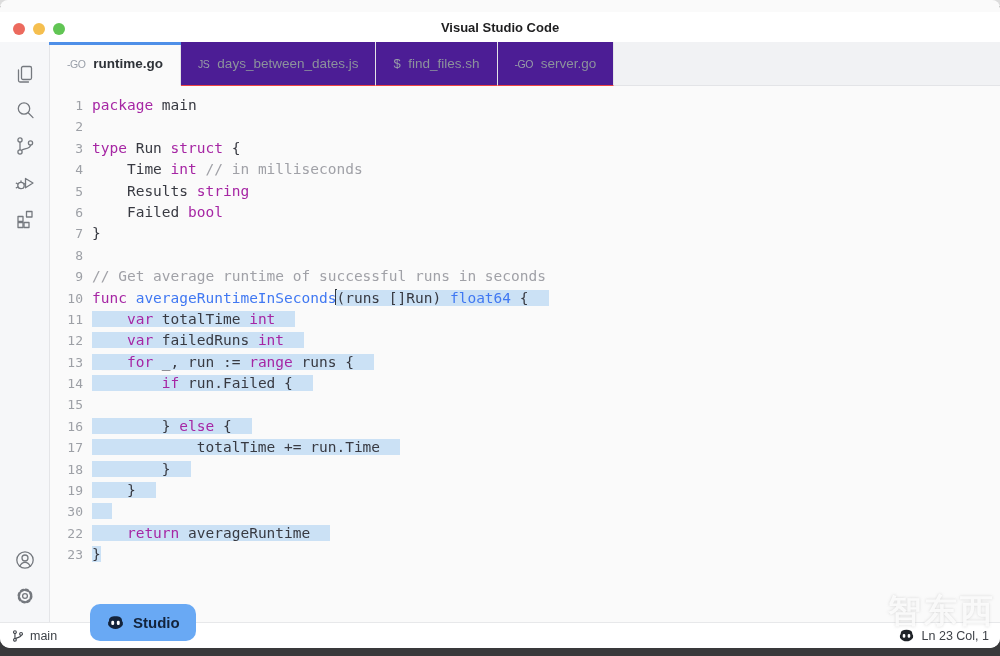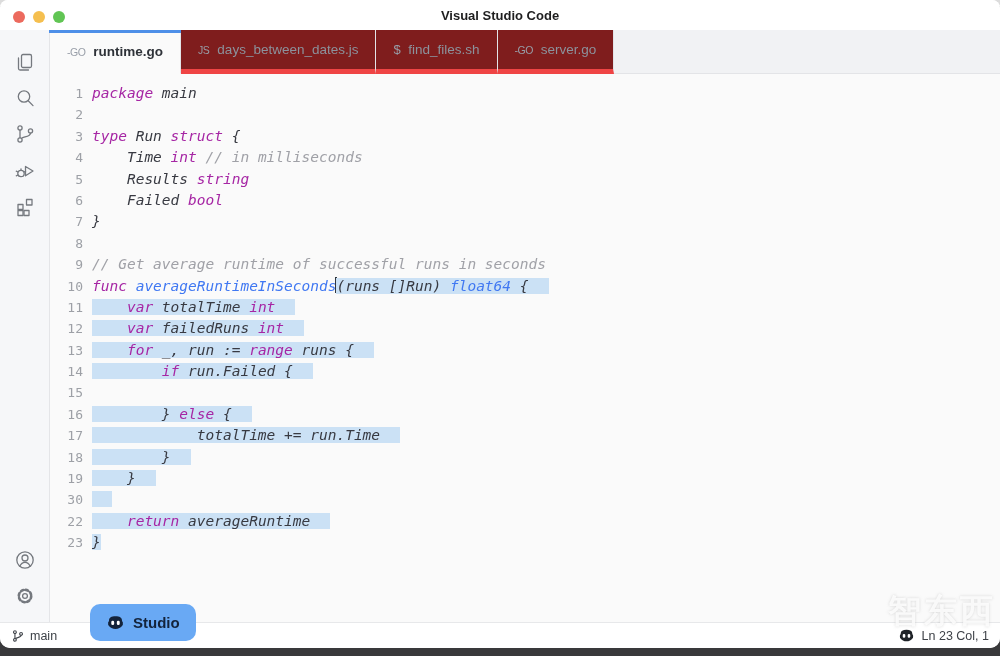--- a/index.html
+++ b/index.html
@@ -11,51 +11,51 @@
     background: linear-gradient(#DCDCDC 0 6px, #39393B 6px);
   }
   .window {
     position: absolute; left:0; top:0; width:1000px; height:648px;
     background:#FAFAFA;
     border-radius: 8px 8px 10px 10px;
     overflow: hidden;
     display:flex; flex-direction:column;
   }
   
-  .titlebar { height:30px; background:#FFFFFF; position:relative; display:flex; align-items:center; flex:0 0 auto; }
+  .titlebar { height:30px; background:#FFFFFF; position:relative; display:flex; align-items:center; flex:0 0 auto;margin-top:12px; }
   .traffic { display:flex; gap:8px; margin-left:13px; margin-top:4px; z-index:2; }
   .light { width:12px; height:12px; border-radius:50%; }
   .win-title { position:absolute; left:0; right:0; top:8px; text-align:center; font-size:13px; font-weight:700; color:#1E1E1F; }
   
   .main { flex:1; display:flex; min-height:0; }
   .activitybar {
     width:50px; background:#F6F7F9; border-right:1px solid #E4E5E8;
     display:flex; flex-direction:column; align-items:center; padding:14px 0 8px; flex:0 0 auto;
   }
   .act-icon { width:26px; height:26px; margin:5px 0; color:#75797F; display:flex; align-items:center; justify-content:center; }
   .act-icon svg { width:24px; height:24px; }
   .act-spacer { flex:1; }
   .content { flex:1; display:flex; flex-direction:column; min-width:0; background:#FAFAFA; }
   
   .tabbar { height:44px; background:#F1F2F4; display:flex; flex:0 0 auto; font-size:13.5px; }
   .tab {
     display:flex; align-items:center; gap:8px; padding:0 17px;
-    color:#8C929C; background:#7f1d1d; position:relative;
-    border-right:1px solid #E3E4E7; border-bottom:5px solid #ef4444; cursor:default;
+    color:#8C929C; background:#4c1d95; position:relative;
+    border-right:1px solid #E3E4E7; border-bottom:1px solid #ef4444; cursor:default;
   }
   .tab.active { background:#FAFAFA; color:#2E3238; font-weight:700; border-bottom:1px solid #FAFAFA; }
   .tab.active::before { content:''; position:absolute; top:0; left:-1px; right:-1px; height:3px; background:var(--accent); }
   .tab-filler { flex:1; border-bottom:1px solid #E3E4E7; }
   .tab-ficon { font-weight:400; color:#989EA8; font-size:10.5px; letter-spacing:-0.5px; }
   .tab-ficon.sh { font-size:13px; font-weight:400; }
   
   .editor { flex:1; position:relative; padding-top:9px; overflow:hidden; background:#FAFAFA; }
   .code-line { display:flex; height:21.4px; line-height:21.4px; font-family:"DejaVu Sans Mono", monospace; font-size:14.5px; }
   .ln { width:42px; text-align:right; padding-right:9px; color:#9DA0A6; font-size:13px; flex:0 0 auto; }
-  .lc { white-space:pre; color:#383A42;font-style:italic; }
+  .lc { white-space:pre; color:#383A42; }
   .tok-k { color:var(--kw); }
   .tok-f { color:var(--fn); }
   .tok-c { color:var(--cm); }
   .tok-n { color:var(--num); }
   .tok-p { color:#383A42; }
   .sel { background:var(--selection); }
   .selpad { padding-right:20px; }
   .caret { display:inline-block; width:2px; height:16px; background:#30373F; vertical-align:-2.5px; margin:0 -1px; }
   
   .copilot-btn {

